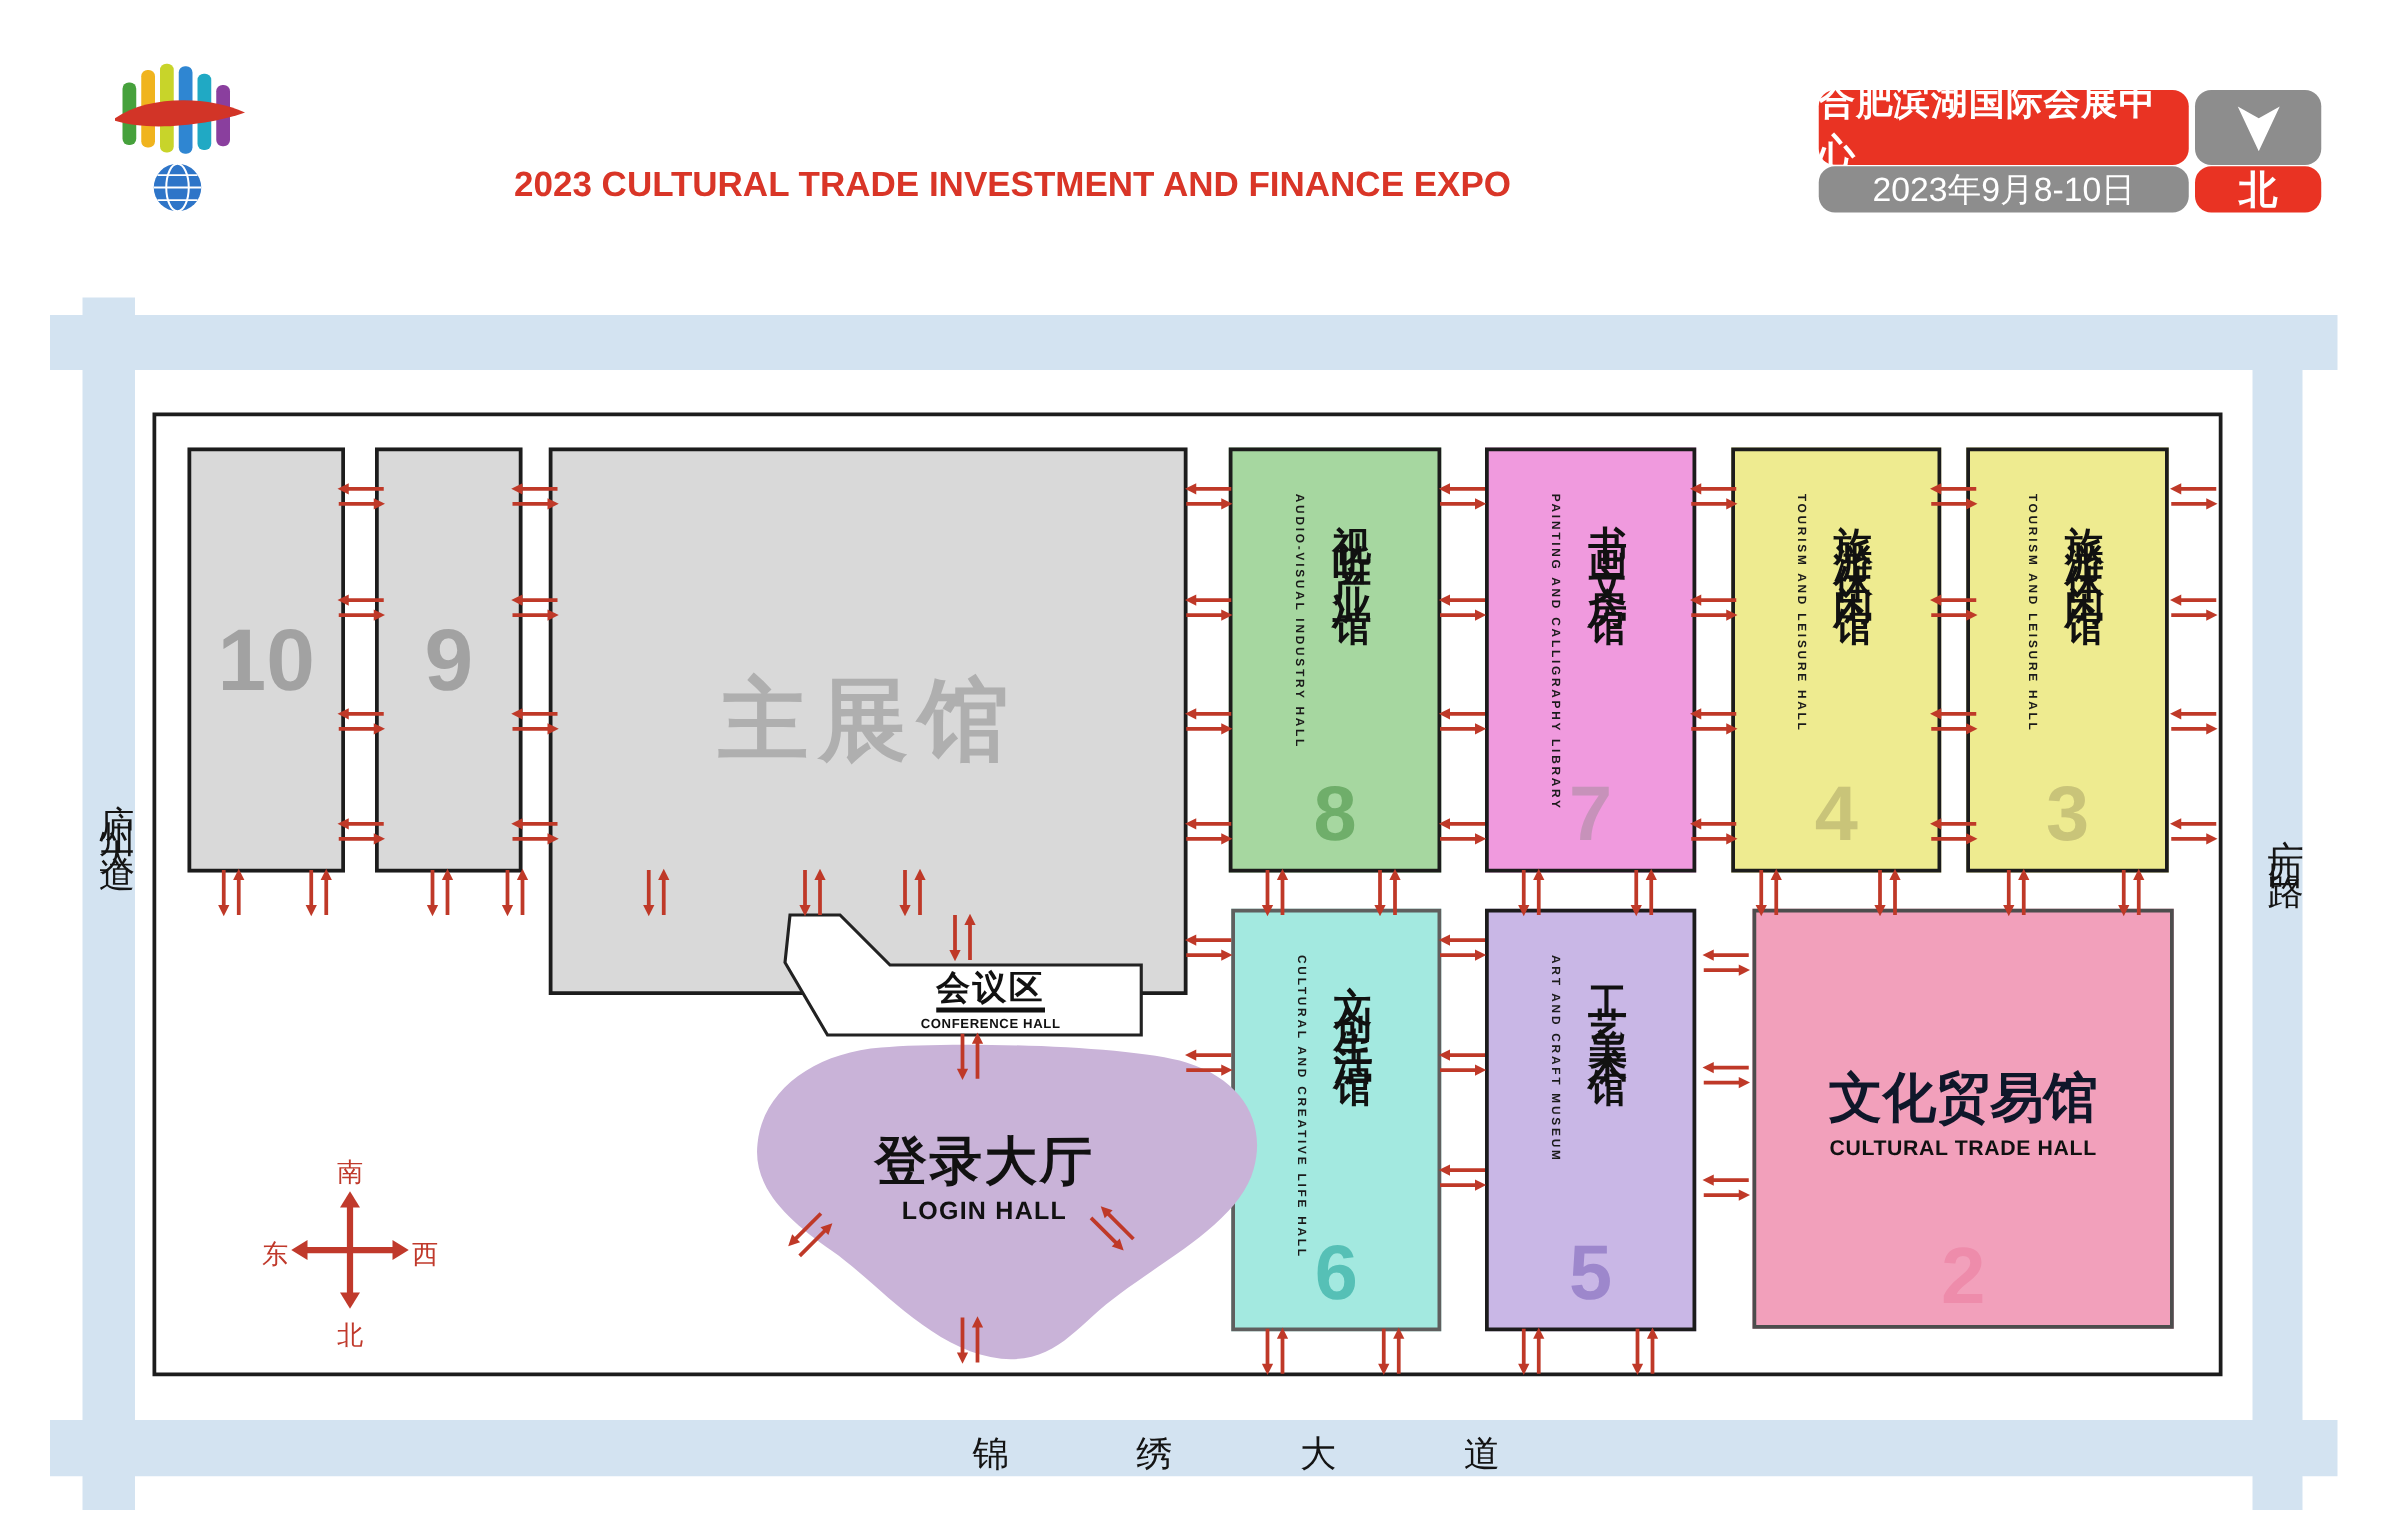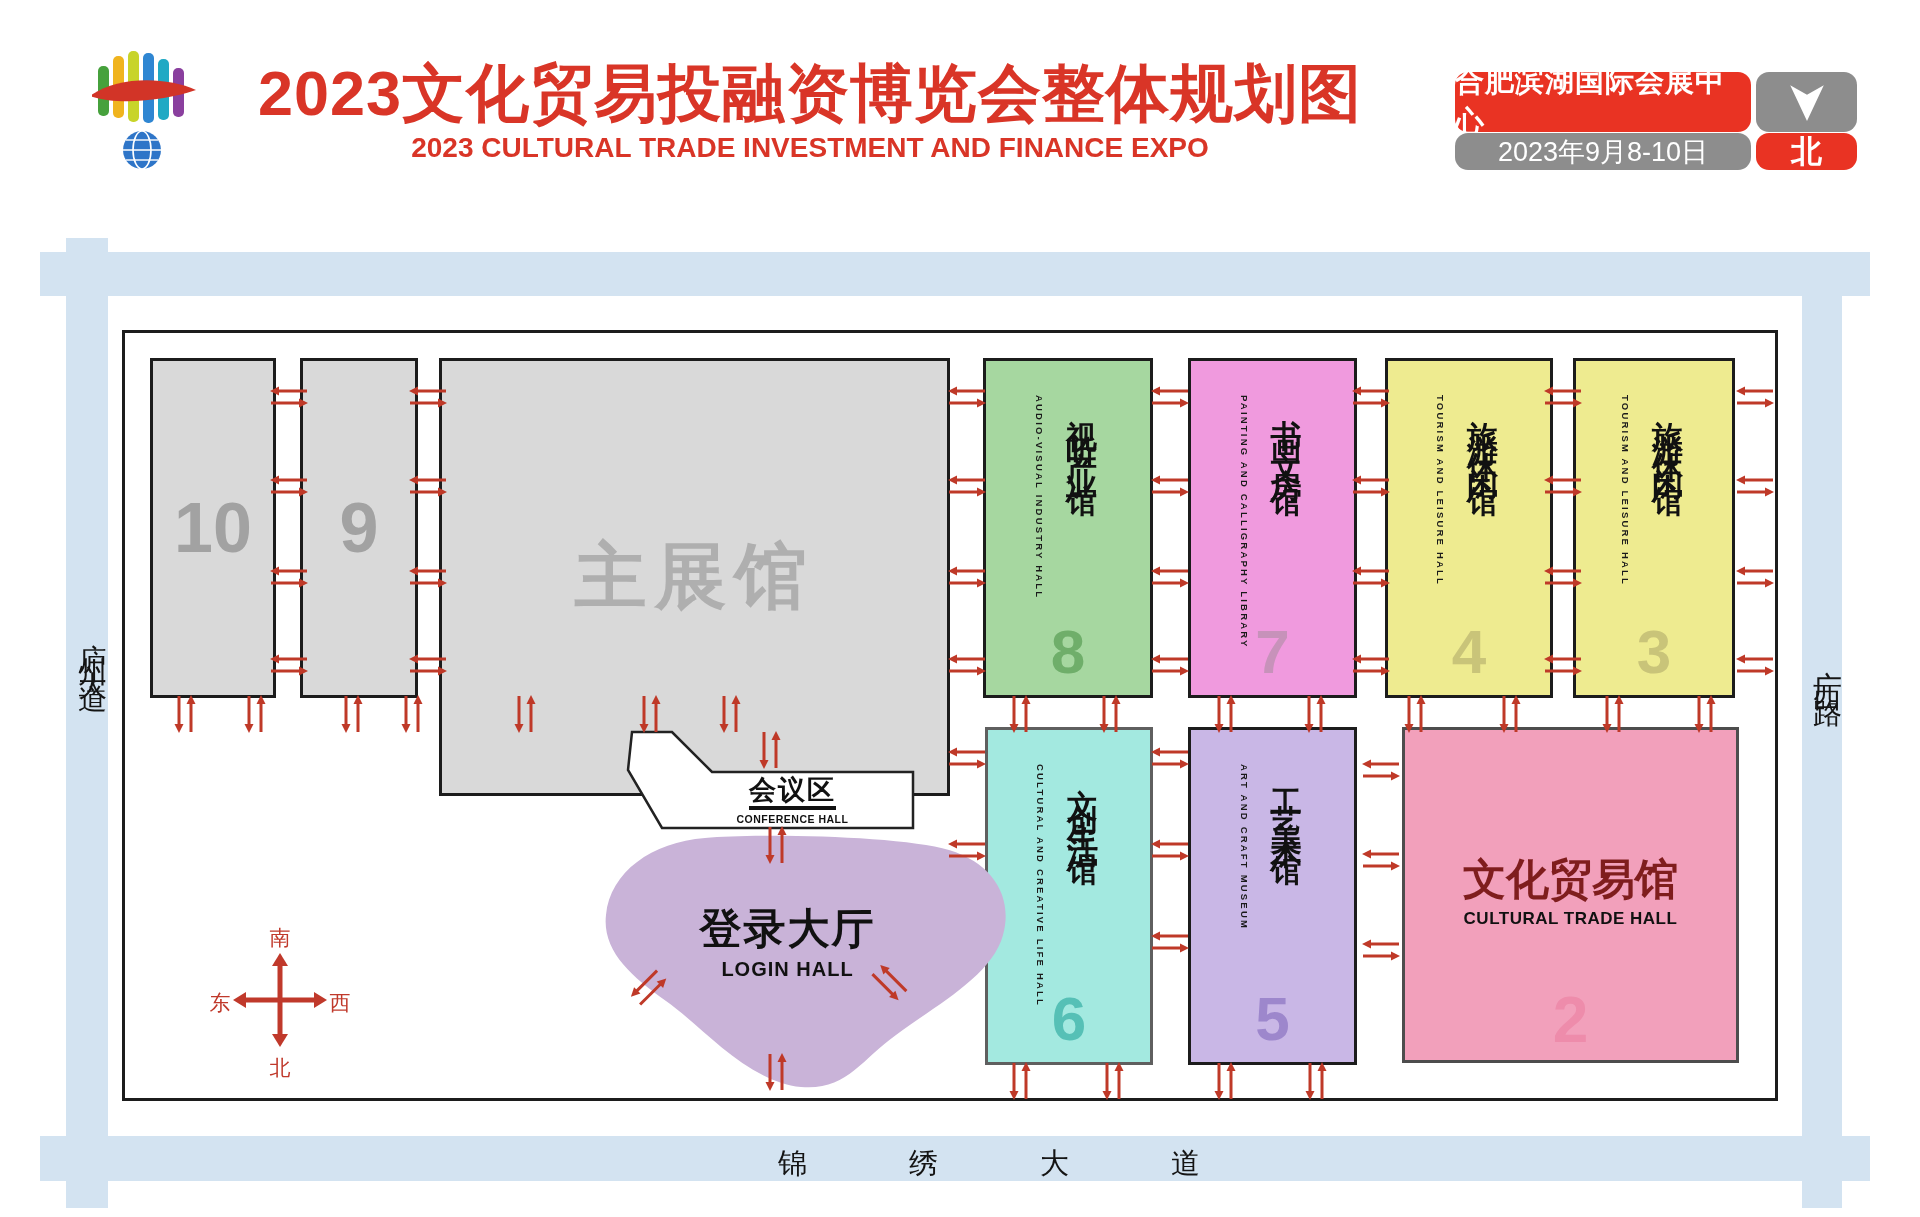--- a/index.html
+++ b/index.html
@@ -61,21 +61,21 @@
   #hall-4 .hall-num{color:#c9c479;}
   #hall-3{left:1573px;top:358px;width:162px;height:340px;background:#eeeb90;}
   #hall-3 .hall-num{color:#c9c479;}
   #hall-6{left:985px;top:727px;width:168px;height:338px;background:#a3e9e0;border-color:#5f5f5f;}
   #hall-6 .hall-num{color:#56c0b6;}
   #hall-5{left:1188px;top:727px;width:169px;height:338px;background:#c9b7e6;}
   #hall-5 .hall-num{color:#9d87cc;}
 
   #hall-2{left:1402px;top:727px;width:337px;height:336px;background:#f2a0bb;border-color:#4d4d4d;
           display:flex;flex-direction:column;align-items:center;padding-top:128px;box-sizing:border-box;}
-  #hall-2 .h2-cn{font-size:43px;font-weight:800;color:#7f1d1d;line-height:1;}
+  #hall-2 .h2-cn{font-size:43px;font-weight:800;color:#0f172a;line-height:1;}
   #hall-2 .h2-en{font-size:17px;font-weight:800;color:#111;margin-top:8px;letter-spacing:0.5px;}
   #hall-2 .hall-num{bottom:8px;font-size:64px;color:#ee8cab;}
 
   
   #conference-svg{left:625px;top:728px;width:292px;height:105px;}
   #conference-text{left:695px;top:775px;width:195px;text-align:center;}
   #conference-text .conf-cn{display:inline-block;font-size:27px;font-weight:800;color:#111;
                             border-bottom:4px solid #111;line-height:1.15;letter-spacing:2px;}
   #conference-text .conf-en{font-size:10.5px;font-weight:700;color:#111;margin-top:3px;letter-spacing:0.5px;}
   #login-svg{left:595px;top:825px;width:425px;height:270px;}
@@ -106,21 +106,20 @@
     <rect x="51" y="3" width="11" height="70" rx="5" fill="#2f86d2"></rect>
     <rect x="66" y="9" width="11" height="61" rx="5" fill="#20a9c4"></rect>
     <rect x="81" y="18" width="11" height="49" rx="5" fill="#8a3f9e"></rect>
     <path d="M -2 46 C 24 26, 74 26, 104 40 C 76 50, 26 56, -2 46 Z" fill="#d23427"></path>
     <circle cx="50" cy="100" r="19" fill="#2e75c8"></circle>
     <ellipse cx="50" cy="100" rx="9" ry="19" fill="none" stroke="#ffffff" stroke-width="1.6"></ellipse>
     <line x1="31" y1="100" x2="69" y2="100" stroke="#ffffff" stroke-width="1.6"></line>
     <line x1="34" y1="90" x2="66" y2="90" stroke="#ffffff" stroke-width="1.4"></line>
     <line x1="34" y1="110" x2="66" y2="110" stroke="#ffffff" stroke-width="1.4"></line>
   </svg>
-  <div id="title-cn" class="abs">2023文化贸易投融资博览会整体规划图</div>
   <div id="title-en" class="abs">2023 CULTURAL TRADE INVESTMENT AND FINANCE EXPO</div>
 
   <div id="info-box" class="abs">
     <div id="ib-venue" class="ib-cell">合肥滨湖国际会展中心</div>
     <div id="ib-arrow" class="ib-cell">
       <svg width="44" height="42" viewBox="0 0 40 40">
           <path d="M4 4 L20 13 L36 4 L20 38 Z" fill="#ffffff"></path>
         </svg>
     </div>
     <div id="ib-date" class="ib-cell">2023年9月8-10日</div>

